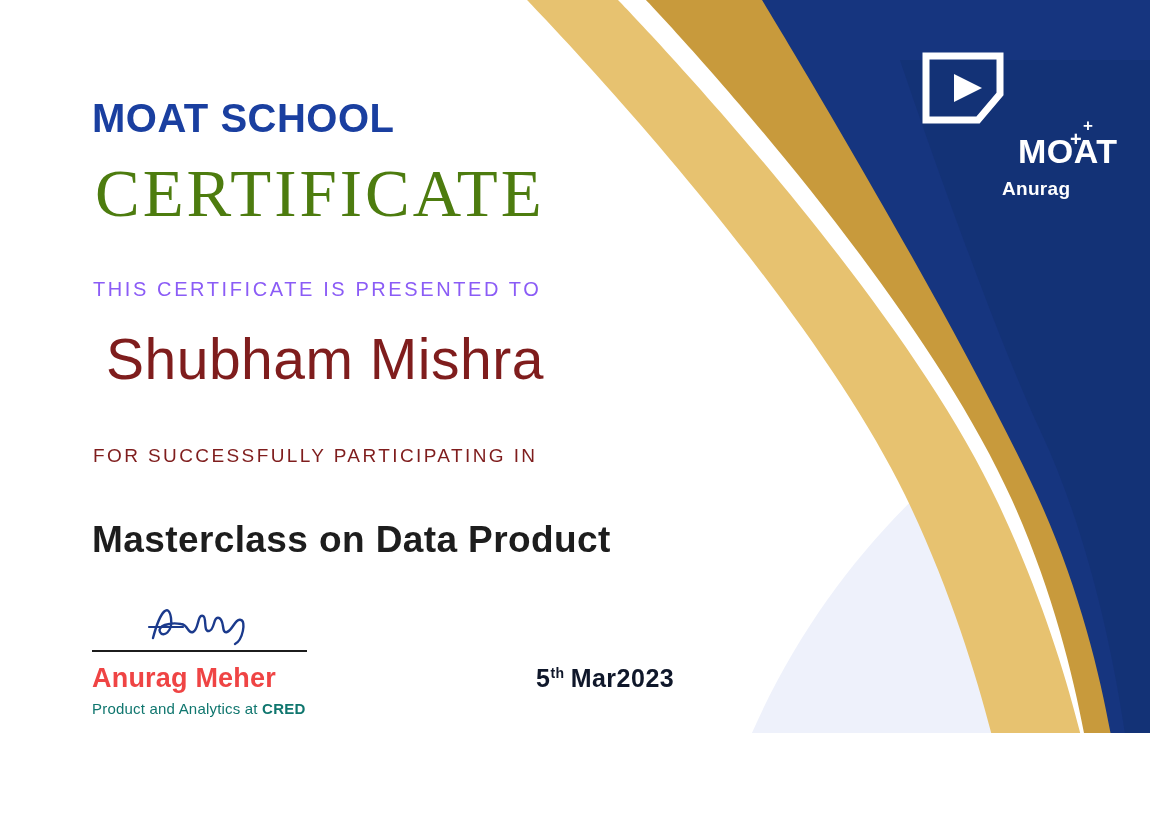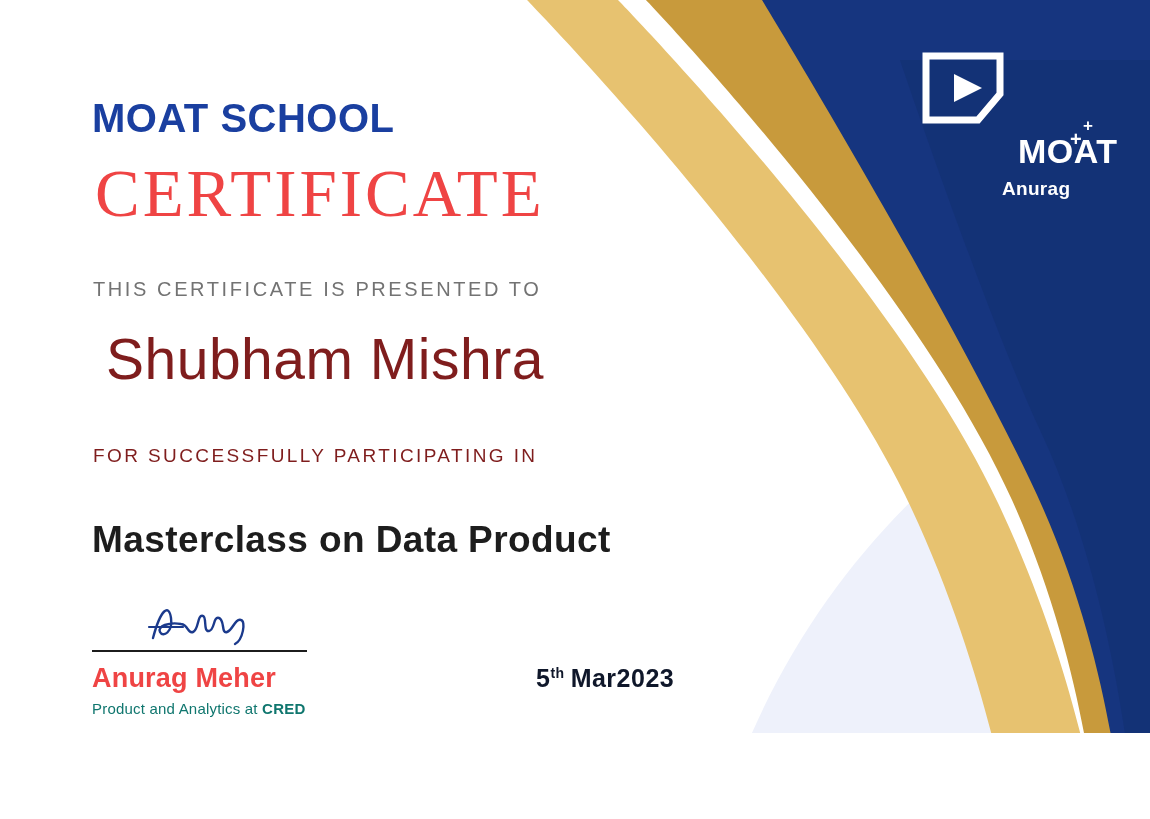--- a/index.html
+++ b/index.html
@@ -39,30 +39,30 @@
     color: #1a3fa0;
     font-family: "Liberation Sans", sans-serif;
   }
   .cert-word {
     position: absolute;
     left: 95px;
     top: 158px;
     font-family: "Liberation Serif", serif;
     font-size: 67px;
     letter-spacing: 3px;
-    color: #ef4444;
+    color: #4d7c0f;
     line-height: 1.05;
   }
   .presented-label {
     position: absolute;
     left: 93px;
     top: 278px;
     font-size: 20px;
     letter-spacing: 2.6px;
-    color: #737373;
+    color: #8b5cf6;
     font-weight: 500;
   }
   .recipient-name {
     position: absolute;
     left: 106px;
     top: 326px;
     font-size: 57px;
     color: #7f1d1d;
     letter-spacing: 0.5px;
   }

